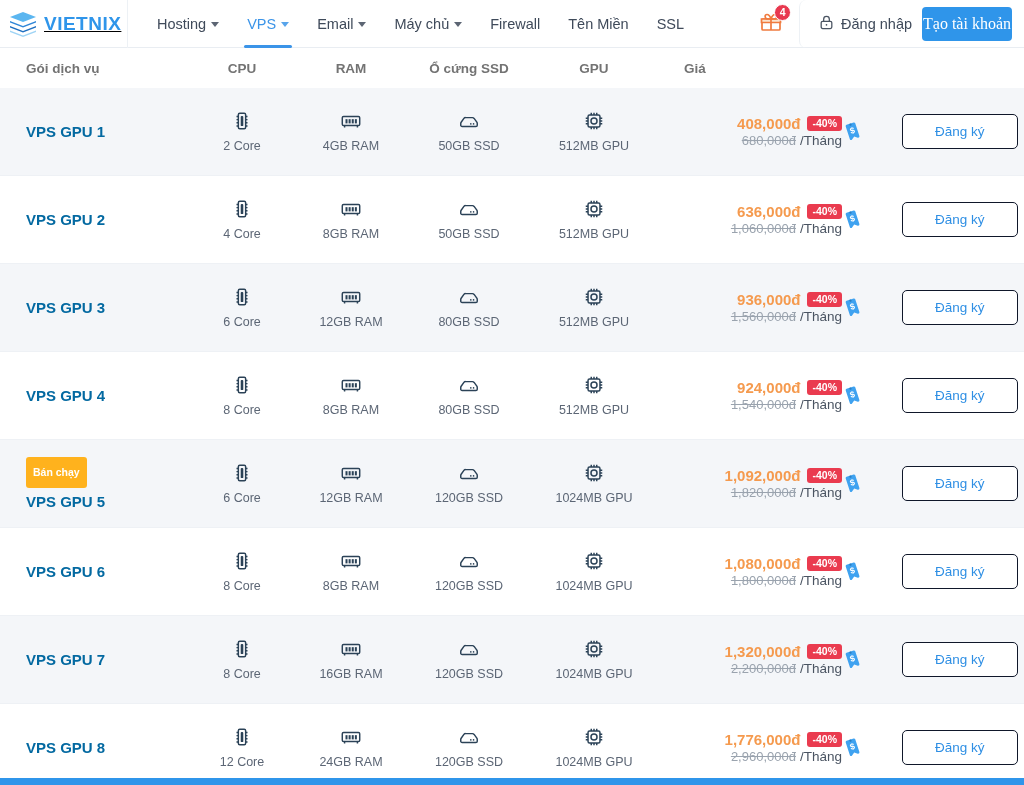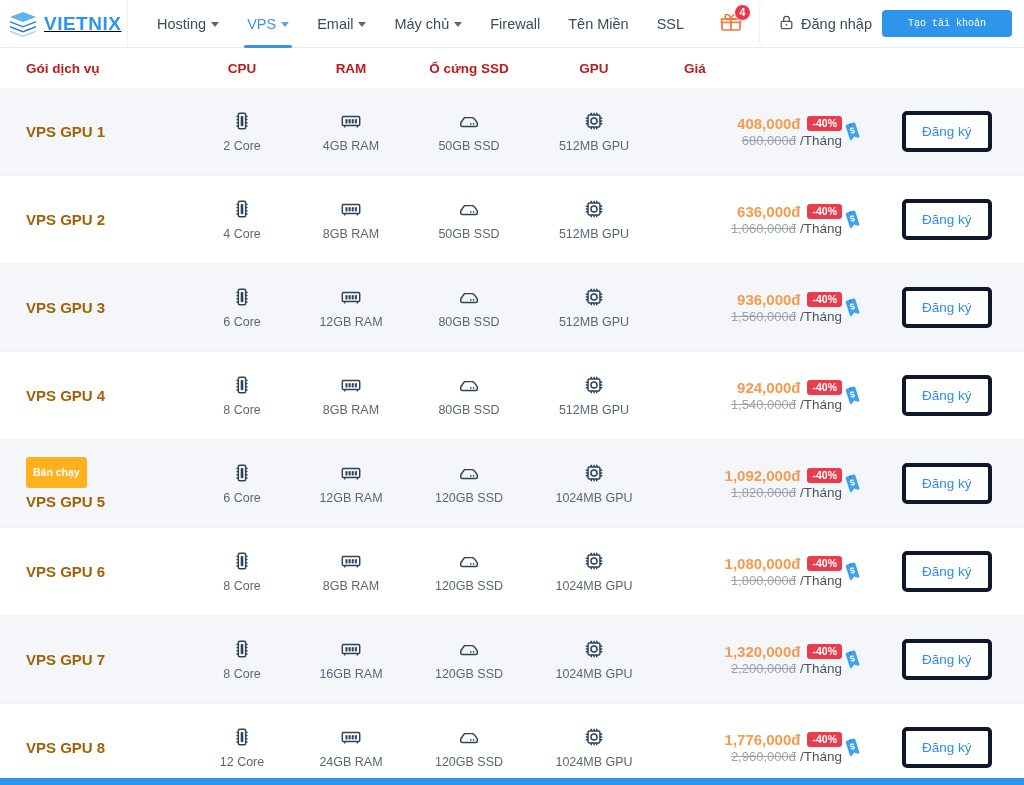--- a/index.html
+++ b/index.html
@@ -69,51 +69,51 @@
 
   .auth {
     height: 48px; display: flex; align-items: center; gap: 10px;
     padding: 0 12px 0 18px;
     border-left: 1px solid #edf1f5;
     border-radius: 7px;
   }
   .login { display: flex; align-items: center; gap: 6px; font-size: 14.5px; color: #3f4a5a; cursor: pointer; }
   .btn-register {
     background: #2f95ea; color: #fff; border: none; border-radius: 4px;
-    font-size: 10px; font-family: Liberation Mono, monospace;
-    padding: 8px 26px; cursor: pointer; white-space: nowrap;
+    font-size: 16px; font-family: Liberation Serif, serif;
+    padding: 8px 1px; cursor: pointer; white-space: nowrap;
   }
 
   
   .table { width: 1024px; }
   .thead {
     display: flex; align-items: center; height: 40px;
     background: #fff;
-    font-size: 13.5px; font-weight: 700; color: #b91c1c;
+    font-size: 13.5px; font-weight: 700; color: #737373;
   }
   .thead .c { display: flex; align-items: center; }
 
   .c-name   { width: 192px; padding-left: 26px; }
   .c-cpu    { width: 100px; justify-content: center; }
   .c-ram    { width: 118px; justify-content: center; }
   .c-ssd    { width: 118px; justify-content: center; }
   .c-gpu    { width: 132px; justify-content: center; }
   .c-price  { width: 182px; justify-content: flex-start; padding-left: 24px; }
   .c-tag    { width: 60px;  justify-content: center; }
   .c-action { width: 122px; justify-content: center; }
 
   .row {
     display: flex; align-items: center; height: 88px;
     border-bottom: 1px solid #eef1f5;
   }
   .row.odd  { background: #f4f6f9; }
   .row.even { background: #ffffff; }
 
   .pkg-cell { display: flex; flex-direction: column; justify-content: center; gap: 5px; }
-  .pkg-name { font-size: 15px; font-weight: 700; color: #a16207; }
+  .pkg-name { font-size: 15px; font-weight: 700; color: #0369a1; }
   .badge-hot {
     align-self: flex-start;
     background: #ffb21d; color: #fff;
     font-size: 10.5px; font-weight: 700;
     padding: 10px 7px; border-radius: 3px; line-height: 1;
   }
 
   .spec { display: flex; flex-direction: column; align-items: center; gap: 7px; }
   .spec .ico { width: 22px; height: 22px; display: block; color: #2b4257; }
   .spec .lbl { font-size: 12.5px; color: #5c6675; white-space: nowrap; }
@@ -125,23 +125,23 @@
     background: #ea3b4f; color: #fff; font-size: 10.5px; font-weight: 700;
     padding: 2.5px 5px; border-radius: 3px; line-height: 1; white-space: nowrap;
   }
   .price-bot { display: flex; align-items: baseline; gap: 4px; white-space: nowrap; }
   .price-old { font-size: 13px; color: #9aa3ae; text-decoration: line-through; }
   .per { font-size: 13.5px; color: #4a5462; }
 
   .tag-ico { width: 26px; height: 26px; display: block; cursor: pointer; }
 
   .btn-buy {
-    border: 4px solid #0f172a; background: #fff; color: #2f8fe4;
+    border: 1px solid #0f172a; background: #fff; color: #2f8fe4;
     border-radius: 5px; font-size: 13.5px; font-family: inherit;
-    padding: 9px 16px; cursor: pointer; white-space: nowrap;
+    padding: 9px 32px; cursor: pointer; white-space: nowrap;
   }
 
   
   .hscroll {
     position: fixed; left: 0; bottom: 0;
     width: 1024px; height: 7px; background: #dfe6ee;
   }
   .hscroll-thumb { height: 7px; width: 1024px; background: #2f95ea; }
 </style>
 </head>

